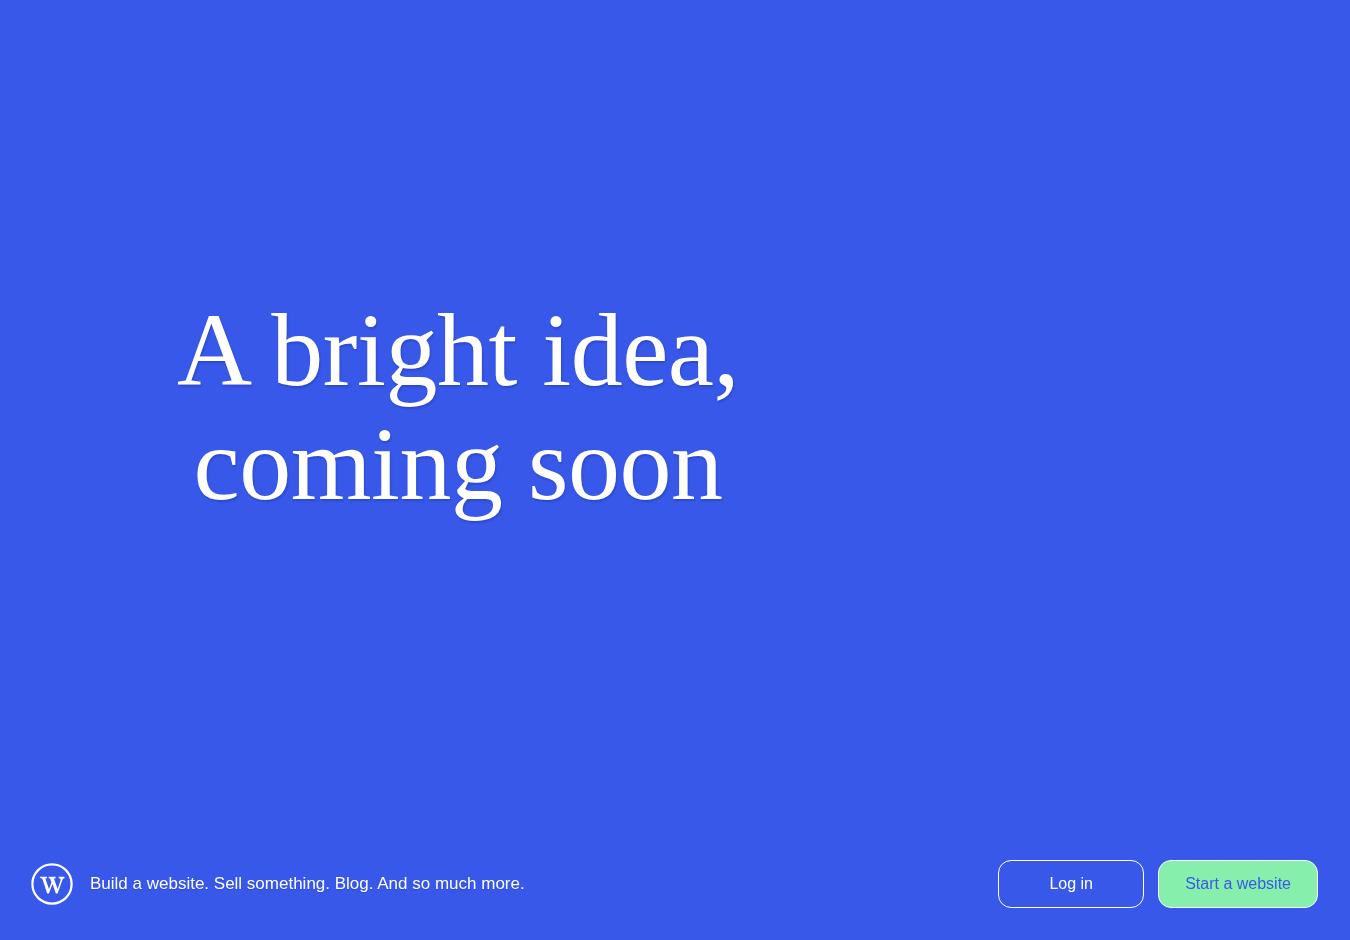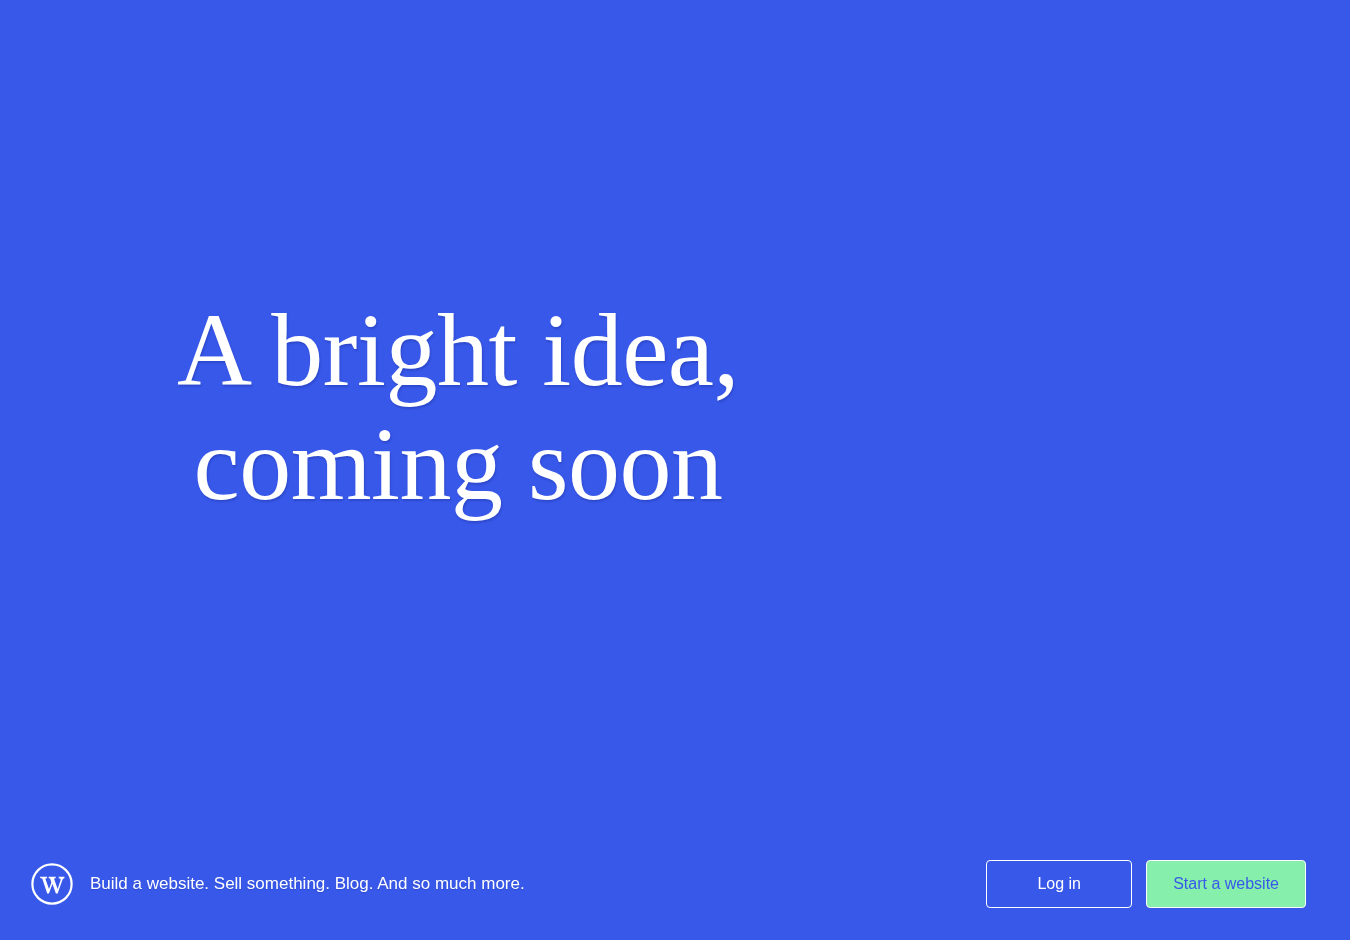--- a/index.html
+++ b/index.html
@@ -54,21 +54,21 @@
   
   #footer-bar {
     position: absolute;
     left: 0;
     bottom: 0;
     width: 1350px;
     height: 112px;
     display: flex;
     align-items: center;
     box-sizing: border-box;
-    padding: 0 44px 0 30px;
+    padding: 0 32px 0 30px;
   }
 
   #footer-brand {
     display: flex;
     align-items: center;
     flex: 1 1 auto;
     min-width: 0;
   }
 
   #wordpress-logo {
@@ -94,21 +94,21 @@
     gap: 14px;
     flex: 0 0 auto;
   }
 
   .btn {
     display: inline-flex;
     align-items: center;
     justify-content: center;
     height: 48px;
     padding: 0 26px;
-    border-radius: 4px;
+    border-radius: 13px;
     font-size: 16px;
     font-family: "Liberation Sans", sans-serif;
     line-height: 1;
     box-sizing: border-box;
     cursor: pointer;
     white-space: nowrap;
   }
 
   #login-button {
     background: transparent;

